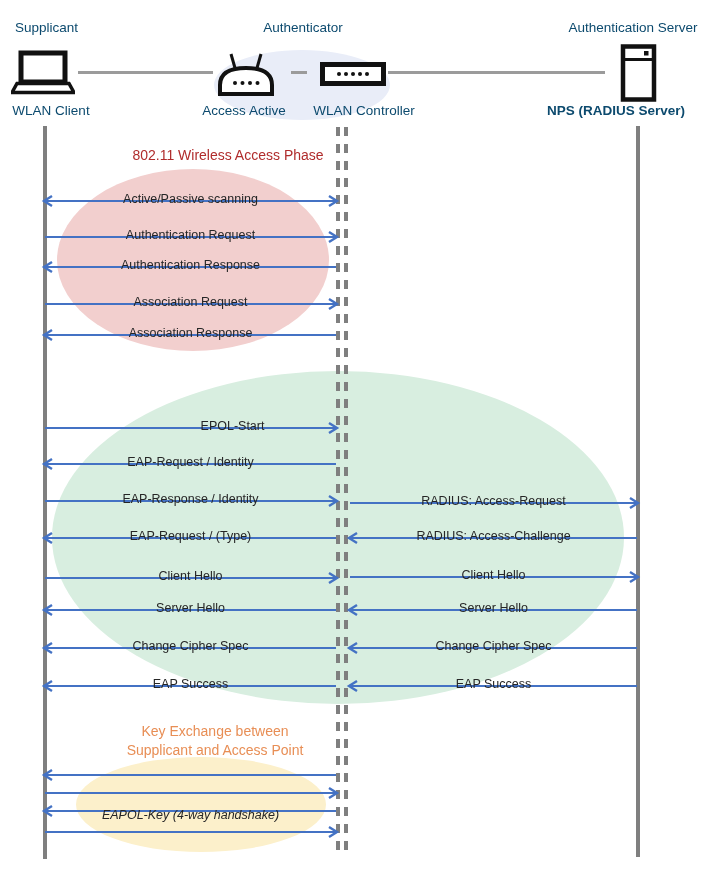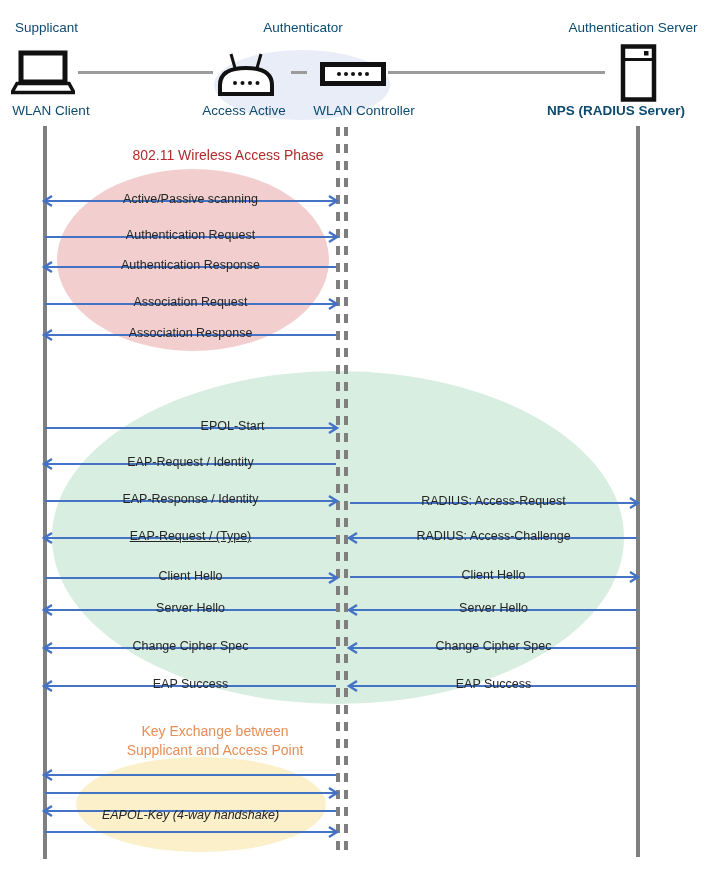--- a/index.html
+++ b/index.html
@@ -132,21 +132,21 @@
   <div id="label-layer">
       <div class="msg-label" style="left: 190.5px; top: 180px;">Active/Passive scanning</div>
       <div class="msg-label" style="left: 190.5px; top: 216px;">Authentication Request</div>
       <div class="msg-label" style="left: 190.5px; top: 246px;">Authentication Response</div>
       <div class="msg-label" style="left: 190.5px; top: 283px;">Association Request</div>
       <div class="msg-label" style="left: 190.5px; top: 314px;">Association Response</div>
       <div class="msg-label" style="left: 190.5px; top: 407px; margin-left: 42px;">EPOL-Start</div>
       <div class="msg-label" style="left: 190.5px; top: 443px;">EAP-Request / Identity</div>
       <div class="msg-label" style="left: 190.5px; top: 480px; text-align: right;">EAP-Response / Identity</div>
       <div class="msg-label" style="left: 493.5px; top: 482px;">RADIUS: Access-Request</div>
-      <div class="msg-label" style="left: 190.5px; top: 517px; text-decoration: underline;">EAP-Request / (Type)</div>
+      <div class="msg-label" style="left: 190.5px; top: 517px;">EAP-Request / (Type)</div>
       <div class="msg-label" style="left: 493.5px; top: 517px;">RADIUS: Access-Challenge</div>
       <div class="msg-label" style="left: 190.5px; top: 557px;">Client Hello</div>
       <div class="msg-label" style="left: 493.5px; top: 556px;">Client Hello</div>
       <div class="msg-label" style="left: 190.5px; top: 589px;">Server Hello</div>
       <div class="msg-label" style="left: 493.5px; top: 589px;">Server Hello</div>
       <div class="msg-label" style="left: 190.5px; top: 627px;">Change Cipher Spec</div>
       <div class="msg-label" style="left: 493.5px; top: 627px;">Change Cipher Spec</div>
       <div class="msg-label" style="left: 190.5px; top: 665px;">EAP Success</div>
       <div class="msg-label" style="left: 493.5px; top: 665px;">EAP Success</div>
       <div class="msg-label" style="left: 190.5px; top: 796px; font-style: italic;">EAPOL-Key (4-way handshake)</div>

